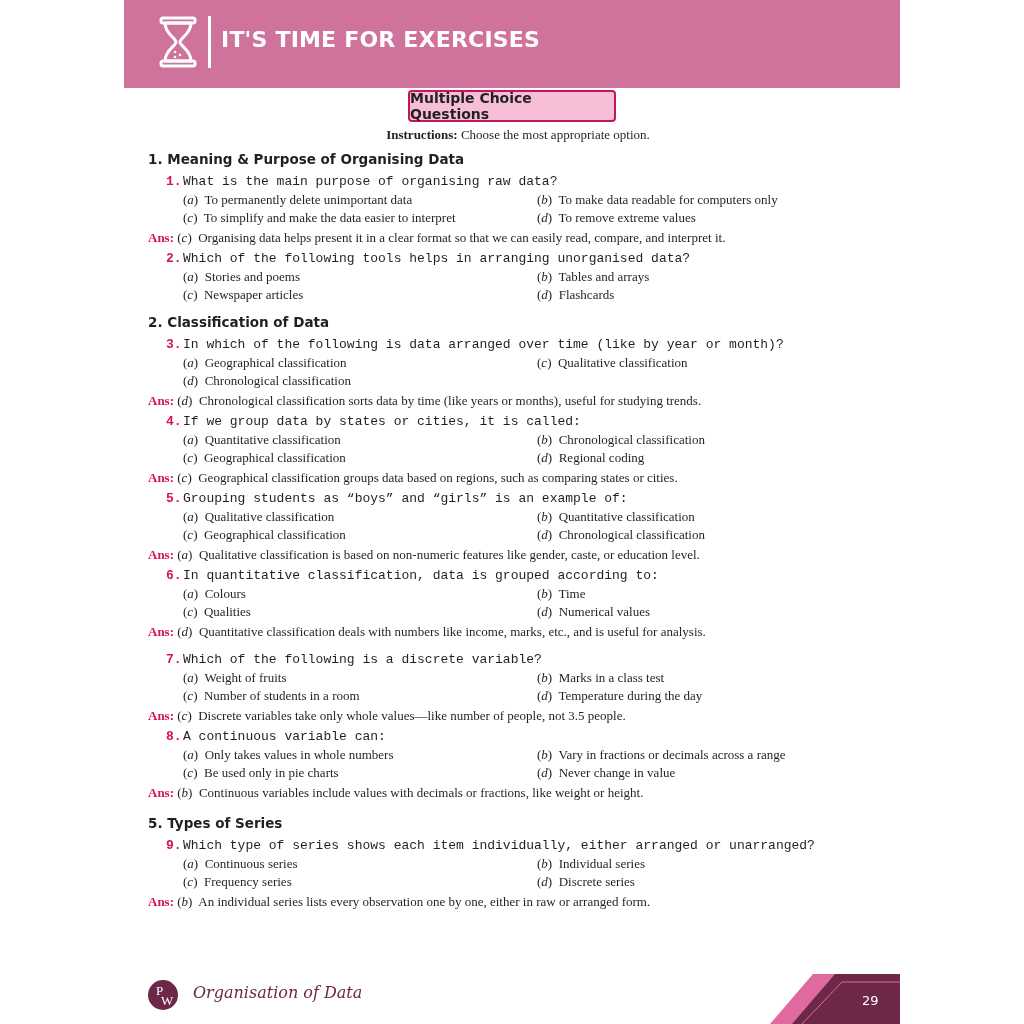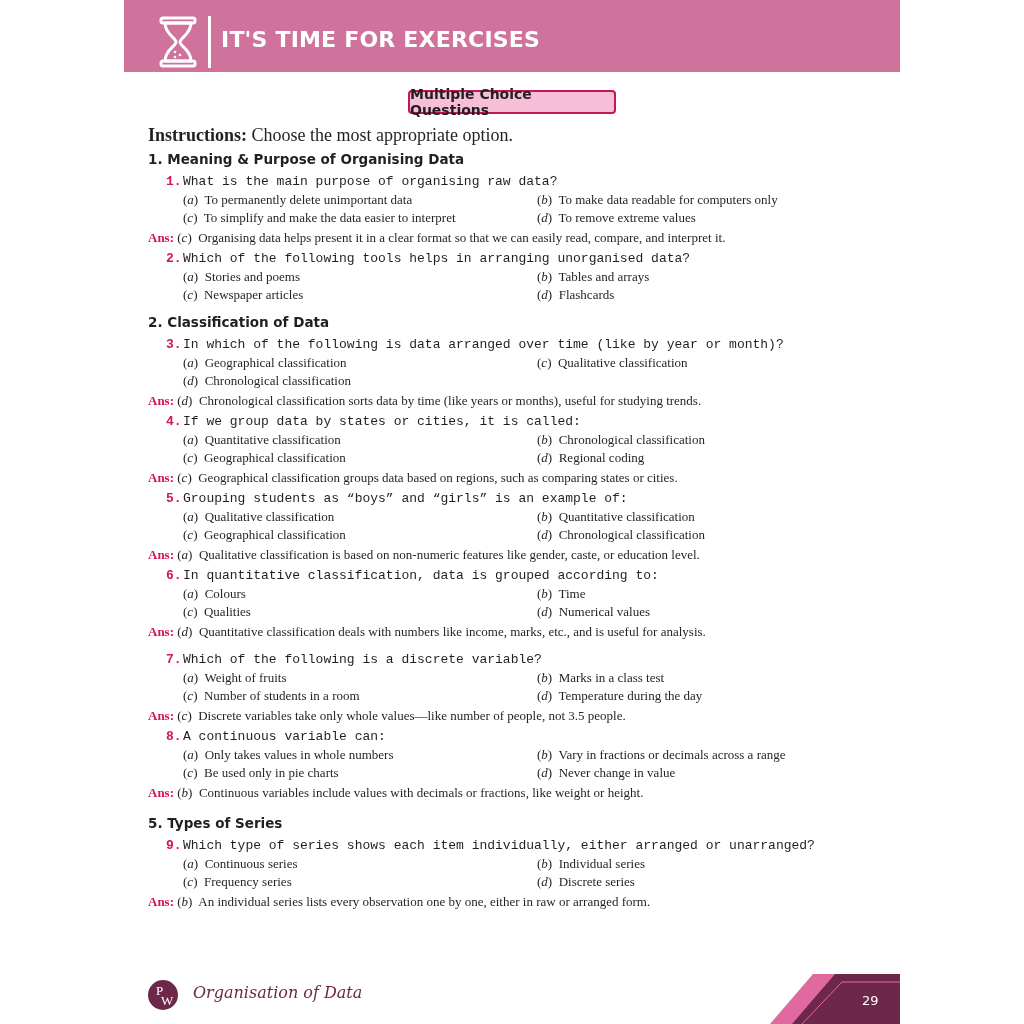--- a/index.html
+++ b/index.html
@@ -1,24 +1,24 @@
 <!DOCTYPE html>
 <html><head>
 <meta charset="utf-8">
 <style>
   html, body { margin: 0; padding: 0; background: #ffffff; }
   body { width: 1024px; height: 1024px; position: relative; overflow: hidden; font-family: "Liberation Serif", serif; color: #231f20; }
   .page { position: absolute; left: 124px; top: 0; width: 776px; height: 1024px; background: #fff; }
-  .banner { position: absolute; left: 0; top: 0; width: 776px; height: 72px; background: #d0739c; display: flex; align-items: center; }
+  .banner { position: absolute; left: 0; top: 0; width: 776px; height: 88px; background: #d0739c; display: flex; align-items: center; }
   .banner .icon { position: absolute; left: 34px; top: 16px; width: 40px; height: 52px; }
   .banner .divider { position: absolute; left: 84px; top: 16px; width: 3px; height: 52px; background: #fff; }
   .banner .title { position: absolute; left: 97px; top: 27px; font-family: "DejaVu Sans", sans-serif; font-weight: bold; font-size: 22px; color: #fff; letter-spacing: 0.2px; }
-  .mcq-box { position: absolute; left: 284px; top: 90px; width: 208px; height: 24px; background: #f6bfd7; border: 2px solid #c2185b; border-radius: 4px; box-sizing: border-box; display: flex; align-items: center; justify-content: center; font-family: "DejaVu Sans", sans-serif; font-weight: bold; font-size: 14px; color: #231f20; }
+  .mcq-box { position: absolute; left: 284px; top: 90px; width: 208px; height: 32px; background: #f6bfd7; border: 2px solid #c2185b; border-radius: 4px; box-sizing: border-box; display: flex; align-items: center; justify-content: center; font-family: "DejaVu Sans", sans-serif; font-weight: bold; font-size: 14px; color: #231f20; }
   .content { position: absolute; left: 24px; top: 126px; width: 740px; }
-  .instr { font-size: 18px; line-height: 18px; margin-bottom: 6px; }
+  .instr { font-size: 13px; line-height: 18px; margin-bottom: 6px; text-align: center; }
   .instr b { font-weight: bold; }
   .sec { font-family: "DejaVu Sans", sans-serif; font-weight: bold; font-size: 13.5px; margin: 4px 0 5px 0; line-height: 18px; }
   .q { font-size: 13px; line-height: 18px; padding-left: 18px; margin-top: 2px; font-family: Liberation Mono, monospace; }
   .qnum { color: #d4145a; font-weight: bold; display: inline-block; width: 17px; }
   .opts { display: grid; grid-template-columns: 354px 300px; padding-left: 35px; font-size: 13px; line-height: 18px; }
   .opt i { font-style: italic; }
   .ans { font-size: 13px; line-height: 18px; margin: 2px 0 3px 0; }
   .ans .lbl { color: #d4145a; font-weight: bold; }
   .gap { height: 5px; }
   .footer-logo { position: absolute; left: 148px; top: 980px; width: 30px; height: 30px; border-radius: 50%; background: #6d2849; color: #fff; font-family: "Liberation Serif", serif; font-size: 13px; }

